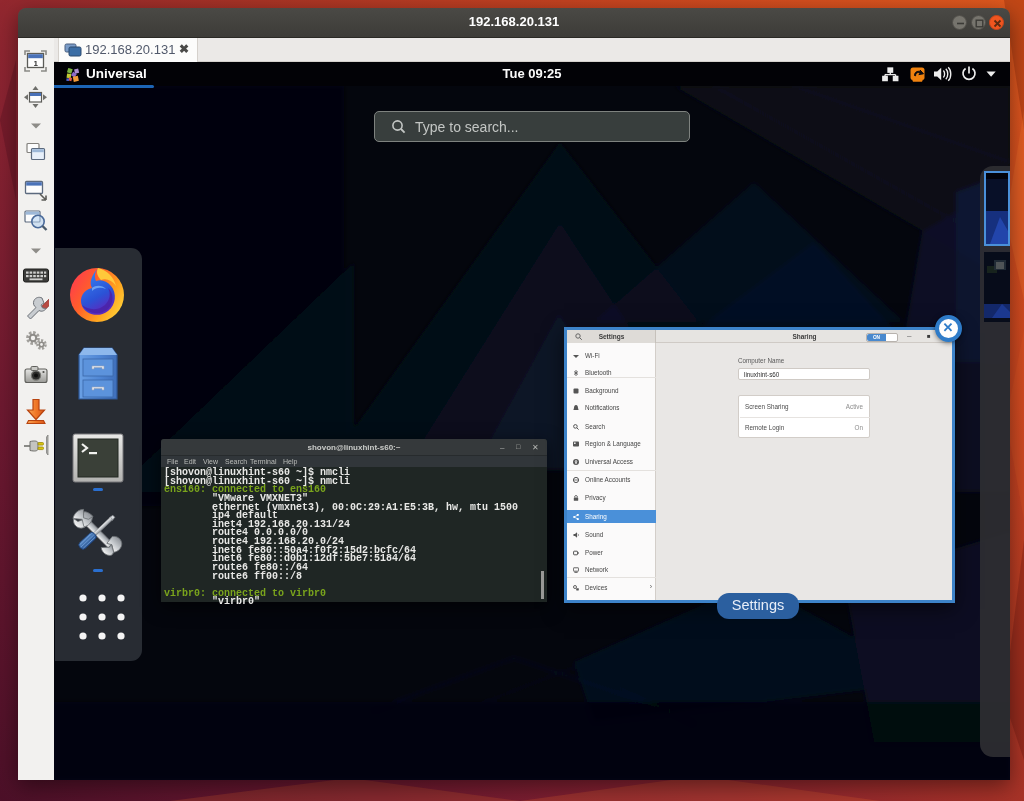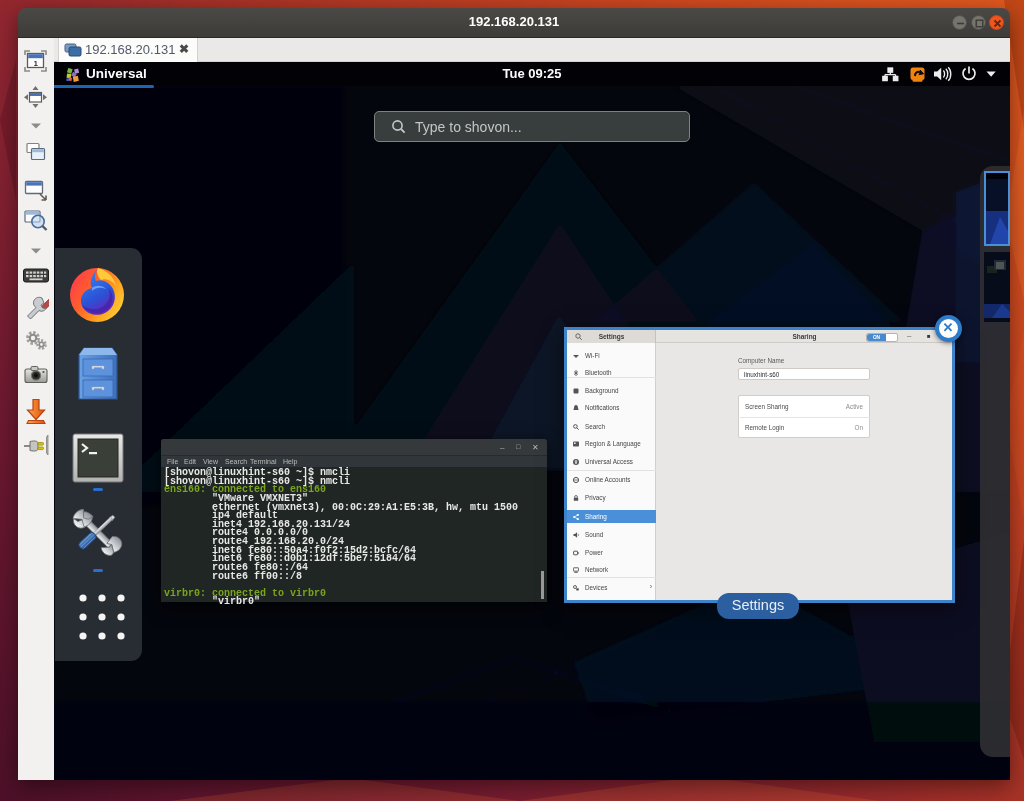--- a/index.html
+++ b/index.html
@@ -313,21 +313,21 @@
           <path d="M91.6 6.5 A6 6 0 1 0 98.4 6.5"></path>
           <line x1="95" y1="4.5" x2="95" y2="11.5"></line>
         </g>
         <path d="M112.5 9.5 L121.7 9.5 L117.1 14.8 Z" fill="#ececec"></path>
       </svg>
       <div class="search">
         <svg class="mag" width="16" height="16">
             <circle cx="6.5" cy="6.5" r="4.6" fill="none" stroke="#c3c6c4" stroke-width="1.6"></circle>
             <line x1="10" y1="10" x2="13.6" y2="13.6" stroke="#c3c6c4" stroke-width="1.8"></line>
           </svg>
-        <div class="ph">Type to shovon...</div>
+        <div class="ph">Type to search...</div>
       </div>
       <div class="dock" id="dock">
         <svg style="position:absolute;left:13px;top:17px;" width="58" height="58">
           <defs>
             <linearGradient id="ffs" x1="0" y1="0.2" x2="1" y2="0.8">
                 <stop offset="0%" stop-color="#ff3b4e"></stop>
                 <stop offset="35%" stop-color="#ff5f2a"></stop>
                 <stop offset="70%" stop-color="#ffa31e"></stop>
                 <stop offset="100%" stop-color="#ffd43a"></stop>
               </linearGradient>
@@ -407,20 +407,21 @@
               <circle cx="24" cy="24" r="3.6"></circle>
               <circle cx="43" cy="24" r="3.6"></circle>
             <circle cx="5" cy="43" r="3.6"></circle>
               <circle cx="24" cy="43" r="3.6"></circle>
               <circle cx="43" cy="43" r="3.6"></circle>
           </g>
         </svg>
       </div>
       <div class="term" id="term">
         <div class="ttitle">
+          <div class="t">shovon@linuxhint-s60:~</div>
           <div class="b" style="left:339px;">–</div>
           <div class="b" style="left:355px;font-size:7px;">□</div>
           <div class="b" style="left:371px;">✕</div>
         </div>
         <div class="tmenu">
           <span style="left:6px;">File</span>
             <span style="left:23px;">Edit</span>
             <span style="left:42px;">View</span>
             <span style="left:64px;">Search</span>
             <span style="left:89px;">Terminal</span>

